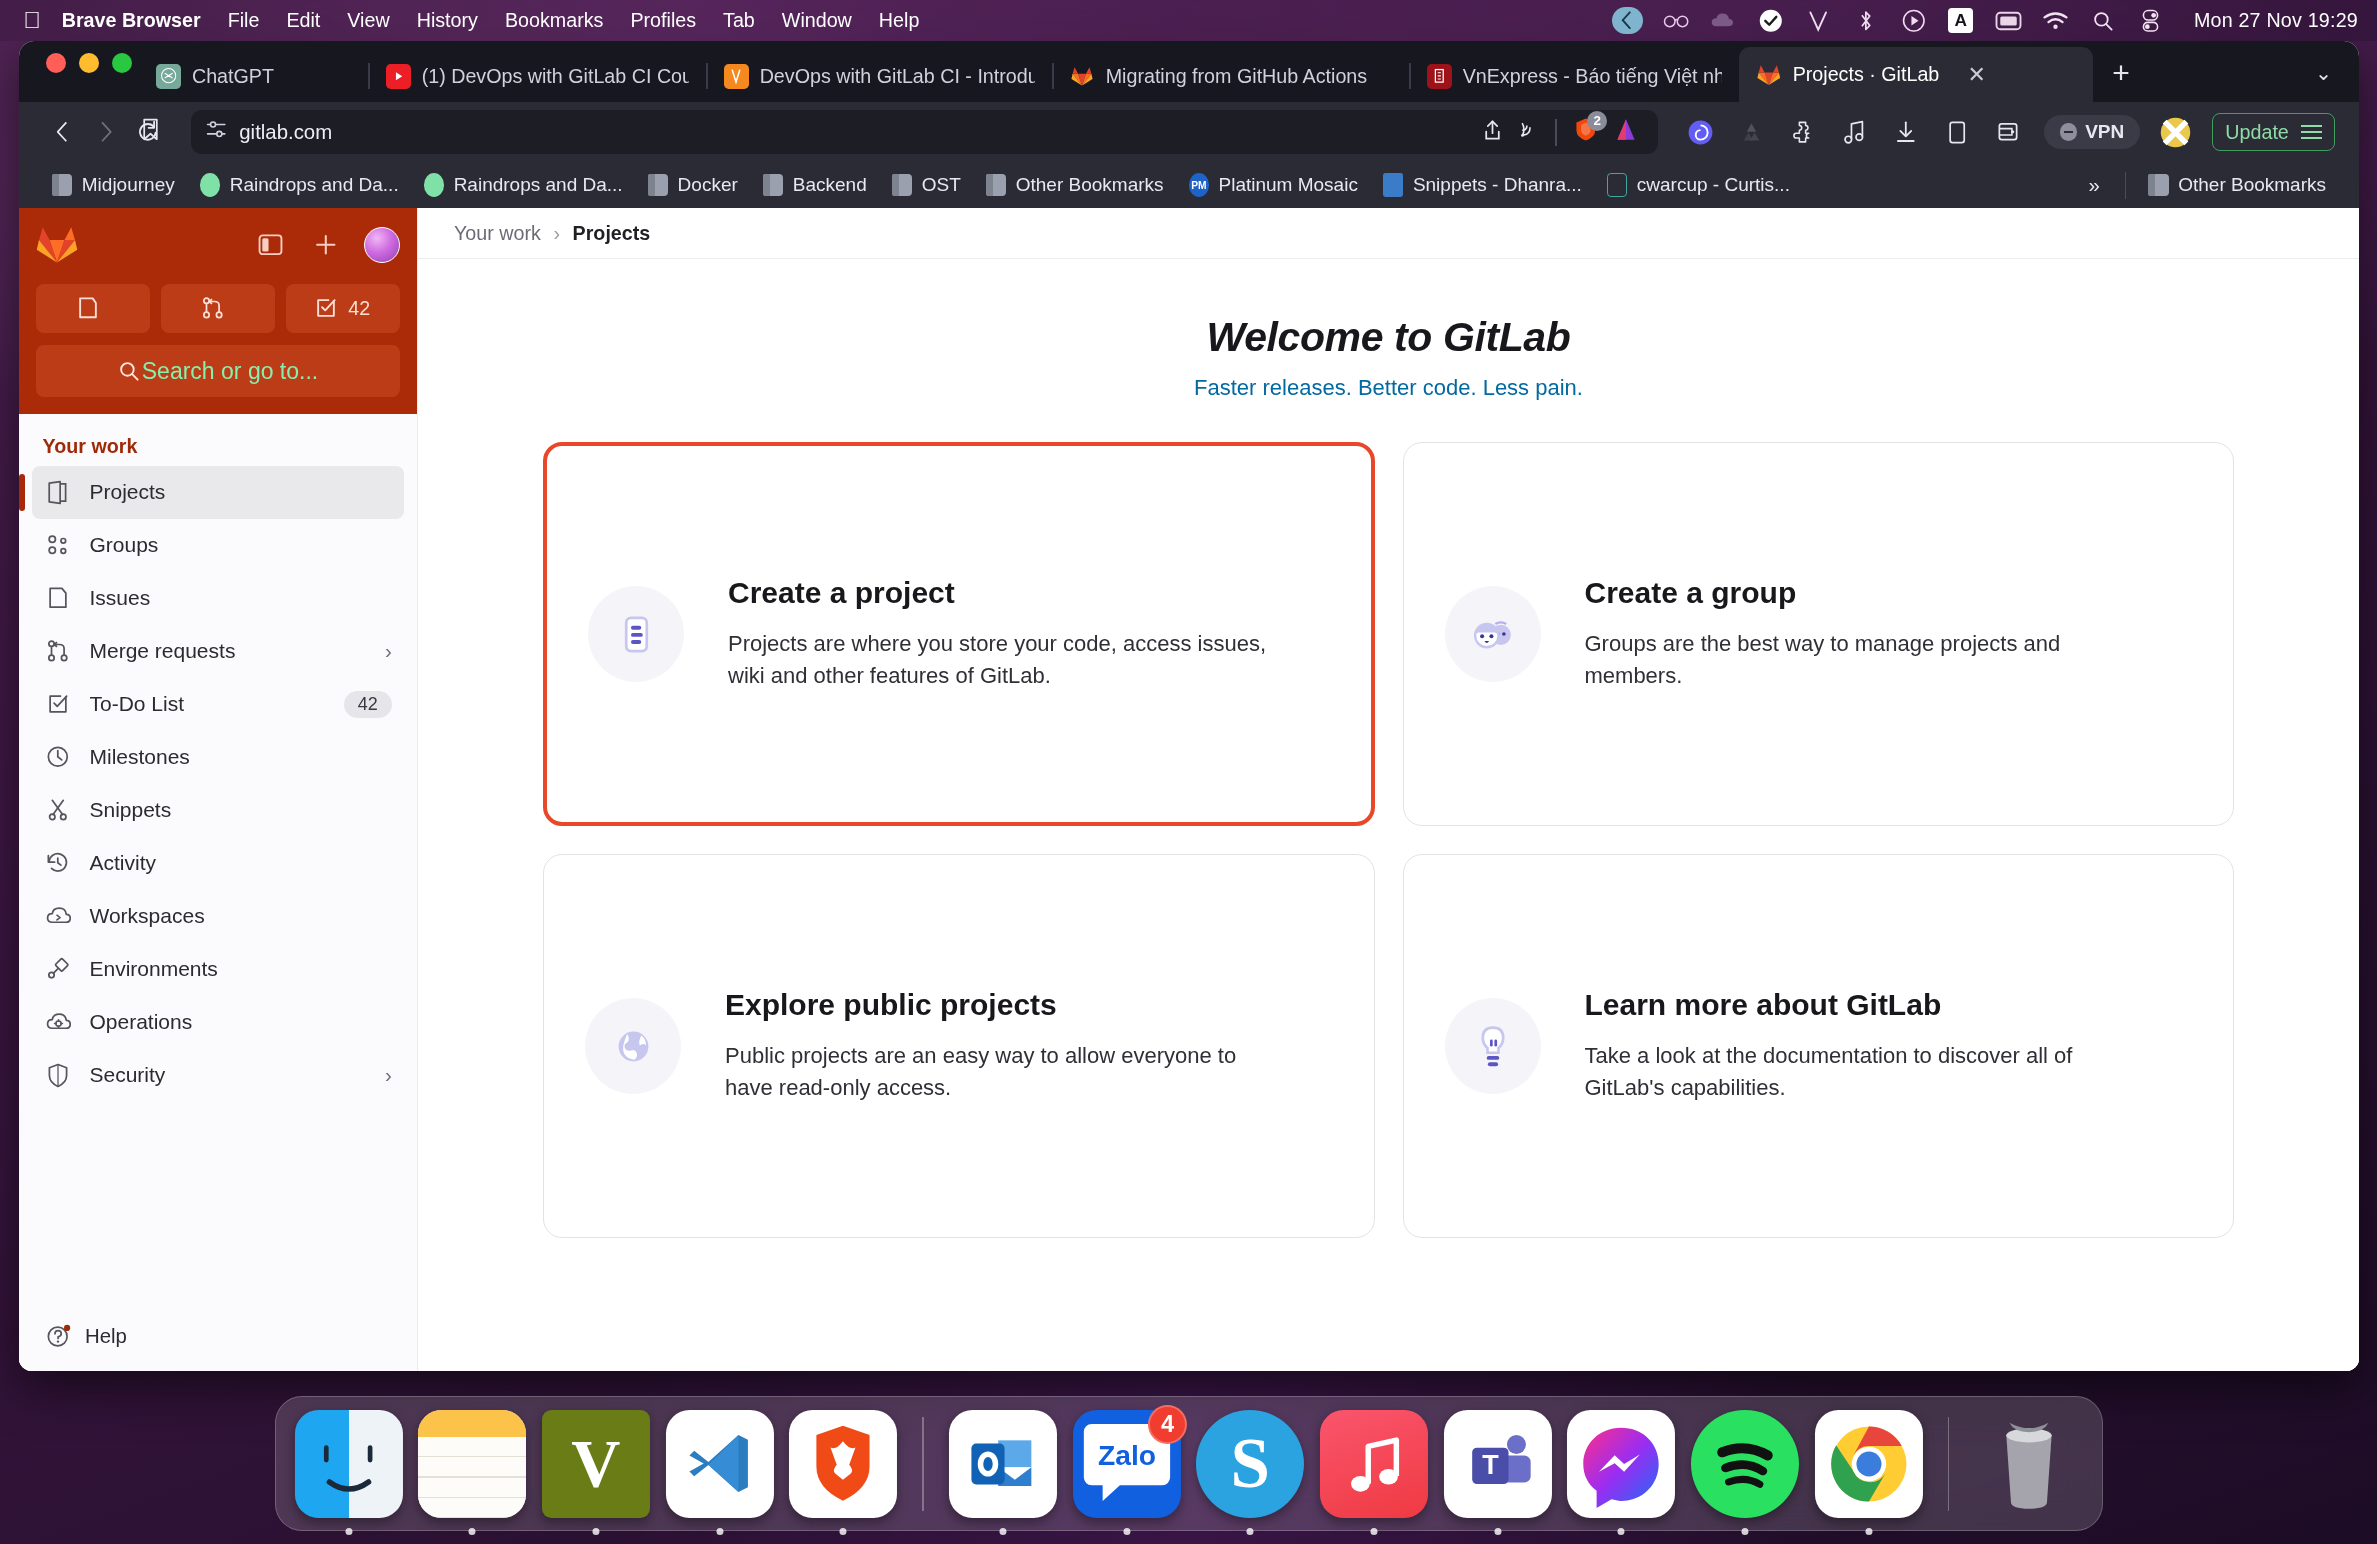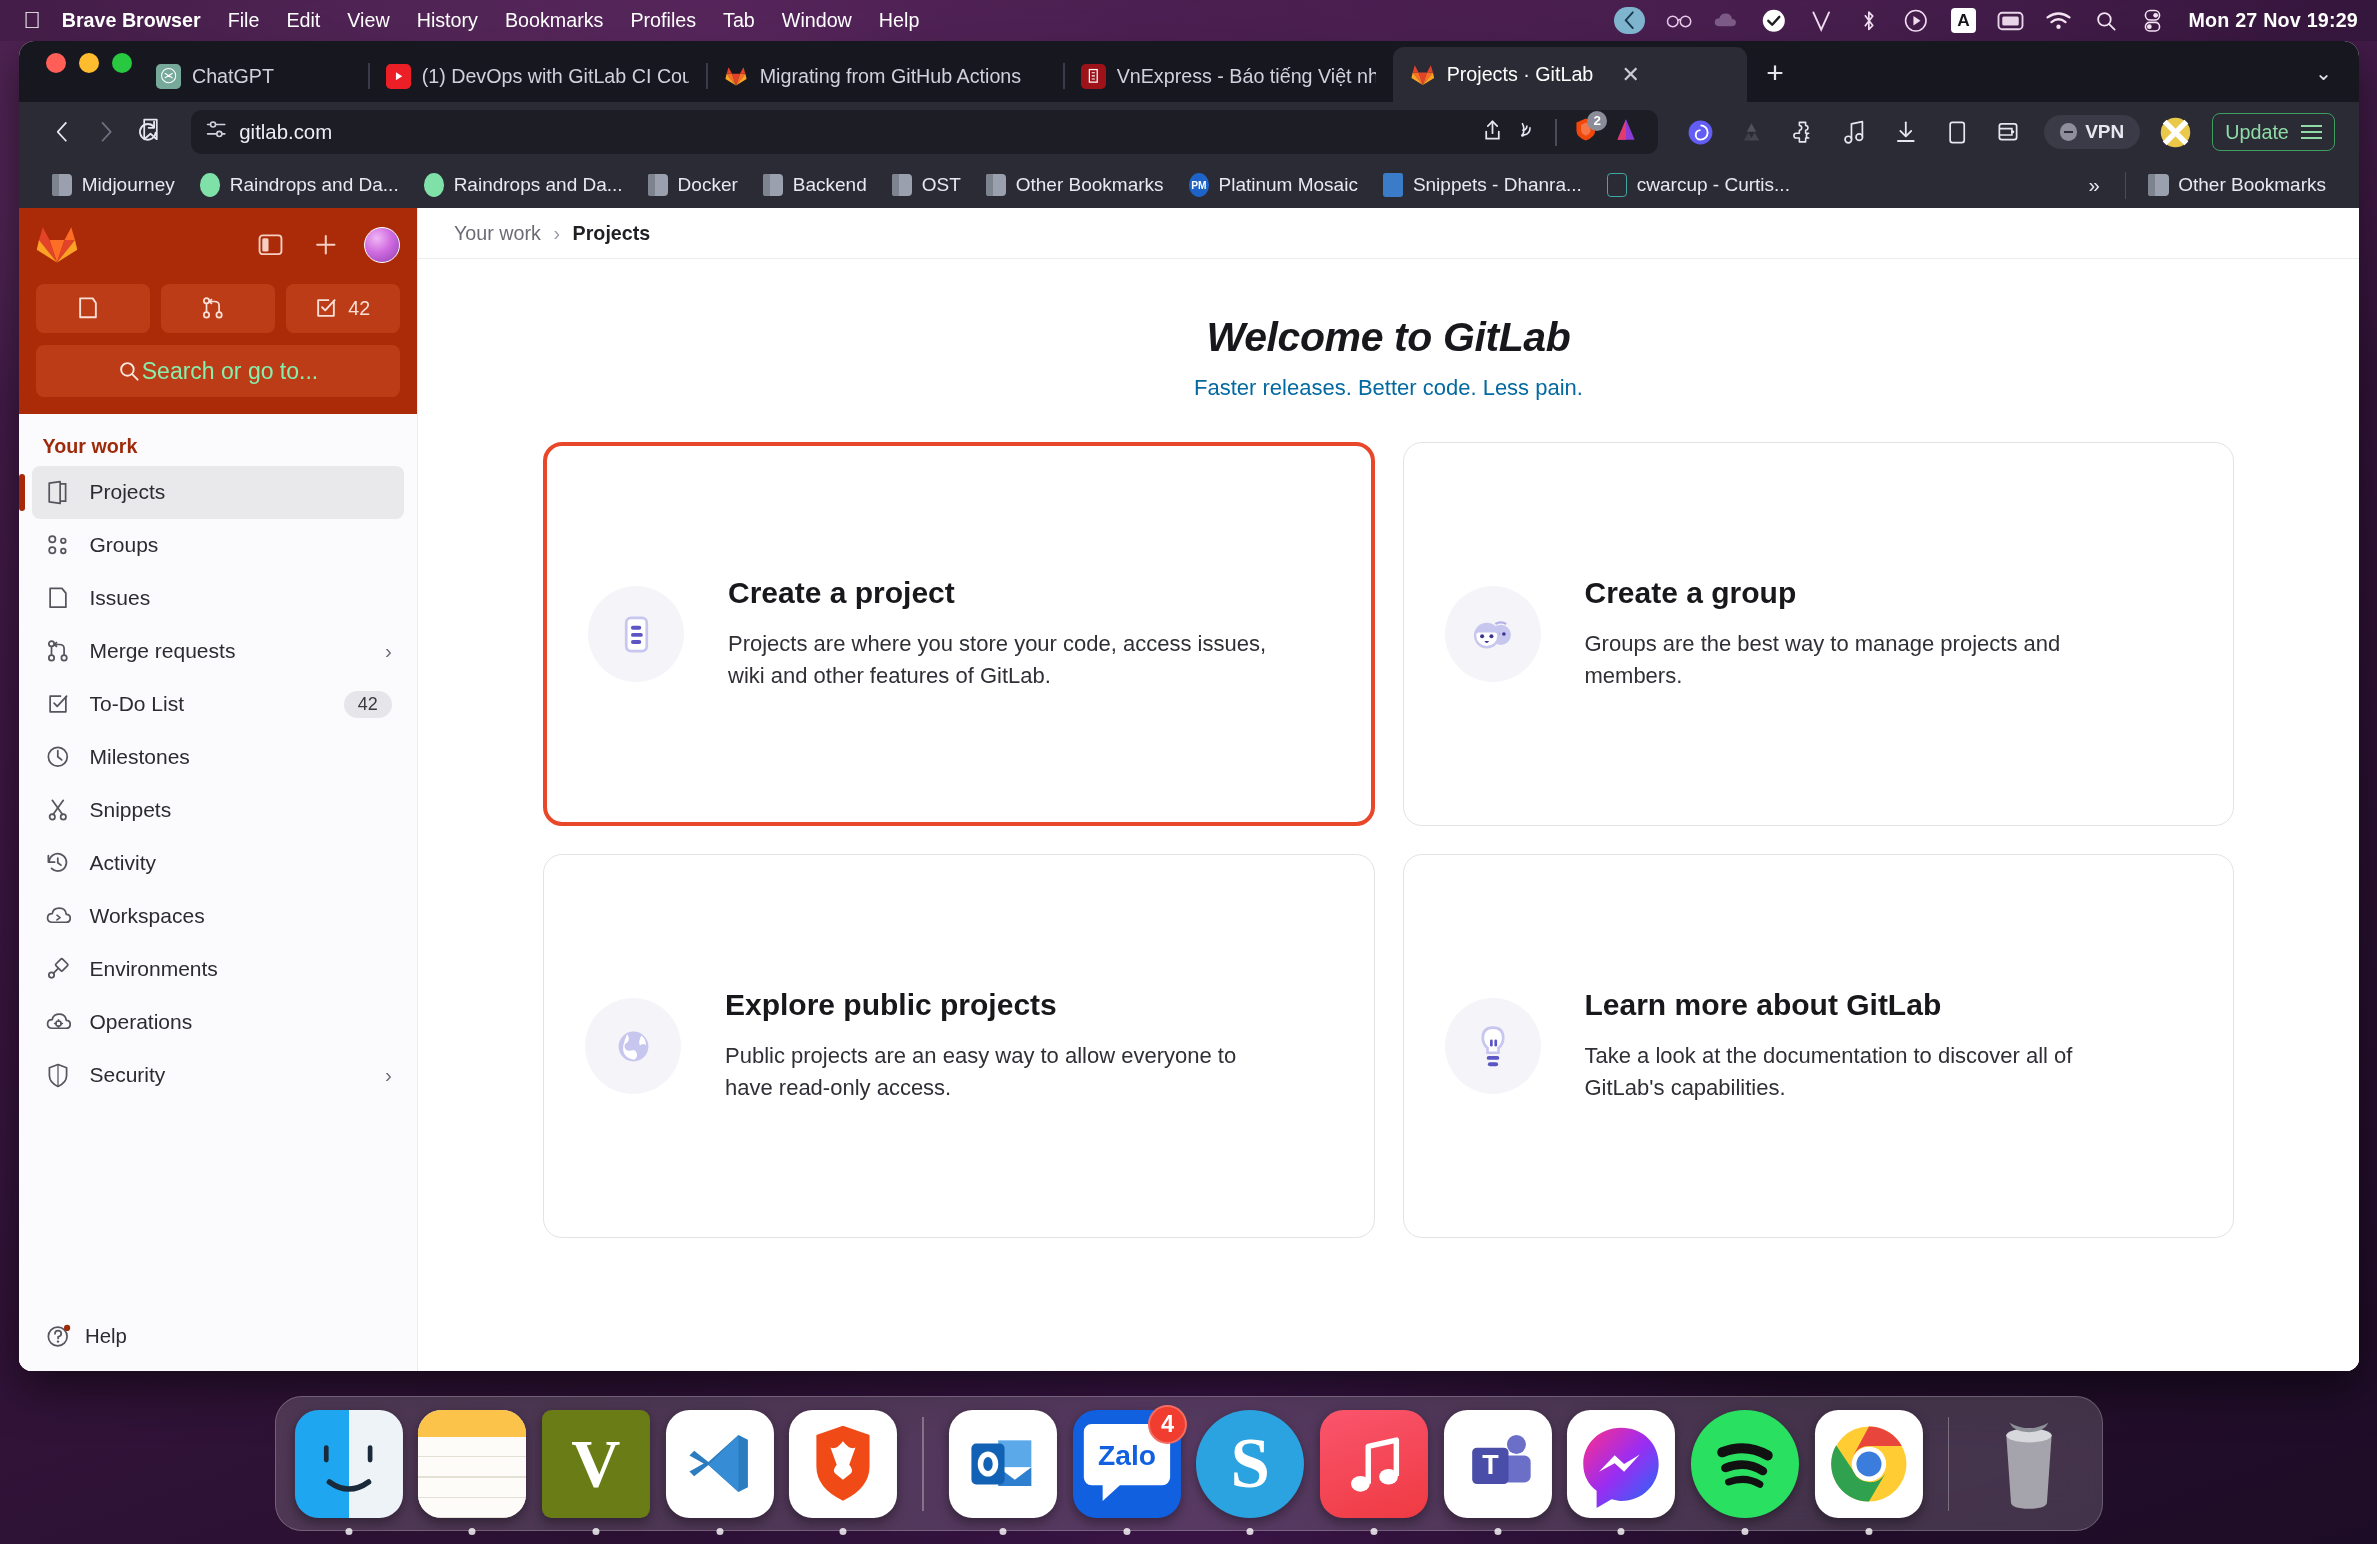--- a/index.html
+++ b/index.html
@@ -31,21 +31,21 @@
     backdrop-filter: blur(6.3px);
     z-index: 50;
   }
   #menubar .apple { font-size: 23.6px; line-height: 1; margin-right: 20.4px; }
   #menubar .mi { margin-right: 27px; white-space: nowrap; }
   #menubar .mi.bold { font-weight: bold; }
   #menubar .spacer { flex: 1; }
   .tray { display: flex; align-items: center; gap: 20.4px; }
   .tray .ticon { display: flex; align-items: center; justify-content: center; width: 27px; height: 27px; }
   .tray svg { display: block; }
-  #clock { margin-left: 22px; font-size: 19.7px; white-space: nowrap; letter-spacing: 0.2px; font-weight: bold; }
+  #clock { margin-left: 30px; font-size: 19.7px; white-space: nowrap; letter-spacing: 0.2px; }
 
   
   #browser {
     position: absolute; top: 41px; left: 19px;
     width: 2340px; height: 1330px;
     border-radius: 15.7px 15.7px 12.6px 12.6px;
     overflow: hidden;
     background: #fff;
     box-shadow: 0 15.7px 47px rgba(0,0,0,.55);
     z-index: 10;
@@ -340,20 +340,29 @@
     <div class="tab" style="width:338px;">
       <span class="sep"></span>
       <span class="favicon" style="background:#ed1f26;">
         <svg width="12.6" height="12.6" viewBox="0 0 16 16">
             <path d="M5 3 L13 8 L5 13 z" fill="#fff"></path>
           </svg>
       </span>
       <span class="tlabel">(1) DevOps with GitLab CI Cours</span>
     </div>
 
+    <div class="tab" style="width:346px;">
+      <span class="sep"></span>
+      <span class="favicon" style="background:#f5891f;">
+        <svg width="14" height="15.7" viewBox="0 0 18 20">
+            <path d="M4 2 L9 18 L14 2" stroke="#fff" stroke-width="2" fill="none"></path>
+          </svg>
+      </span>
+      <span class="tlabel">DevOps with GitLab CI - Introdu</span>
+    </div>
 
     <div class="tab" style="width:357px;">
       <span class="sep"></span>
       <span class="favicon">
         <svg width="22" height="20.4" viewBox="0 0 28 26">
             <path d="M14 25 L19 10 H9 z" fill="#e24329"></path>
             <path d="M14 25 L9 10 H2 z" fill="#fc6d26"></path>
             <path d="M2 10 L0.5 16.5 L14 25 z" fill="#fca326"></path>
             <path d="M2 10 L4.5 1.5 L9 10 z" fill="#e24329"></path>
             <path d="M14 25 L19 10 H26 z" fill="#fc6d26"></path>

